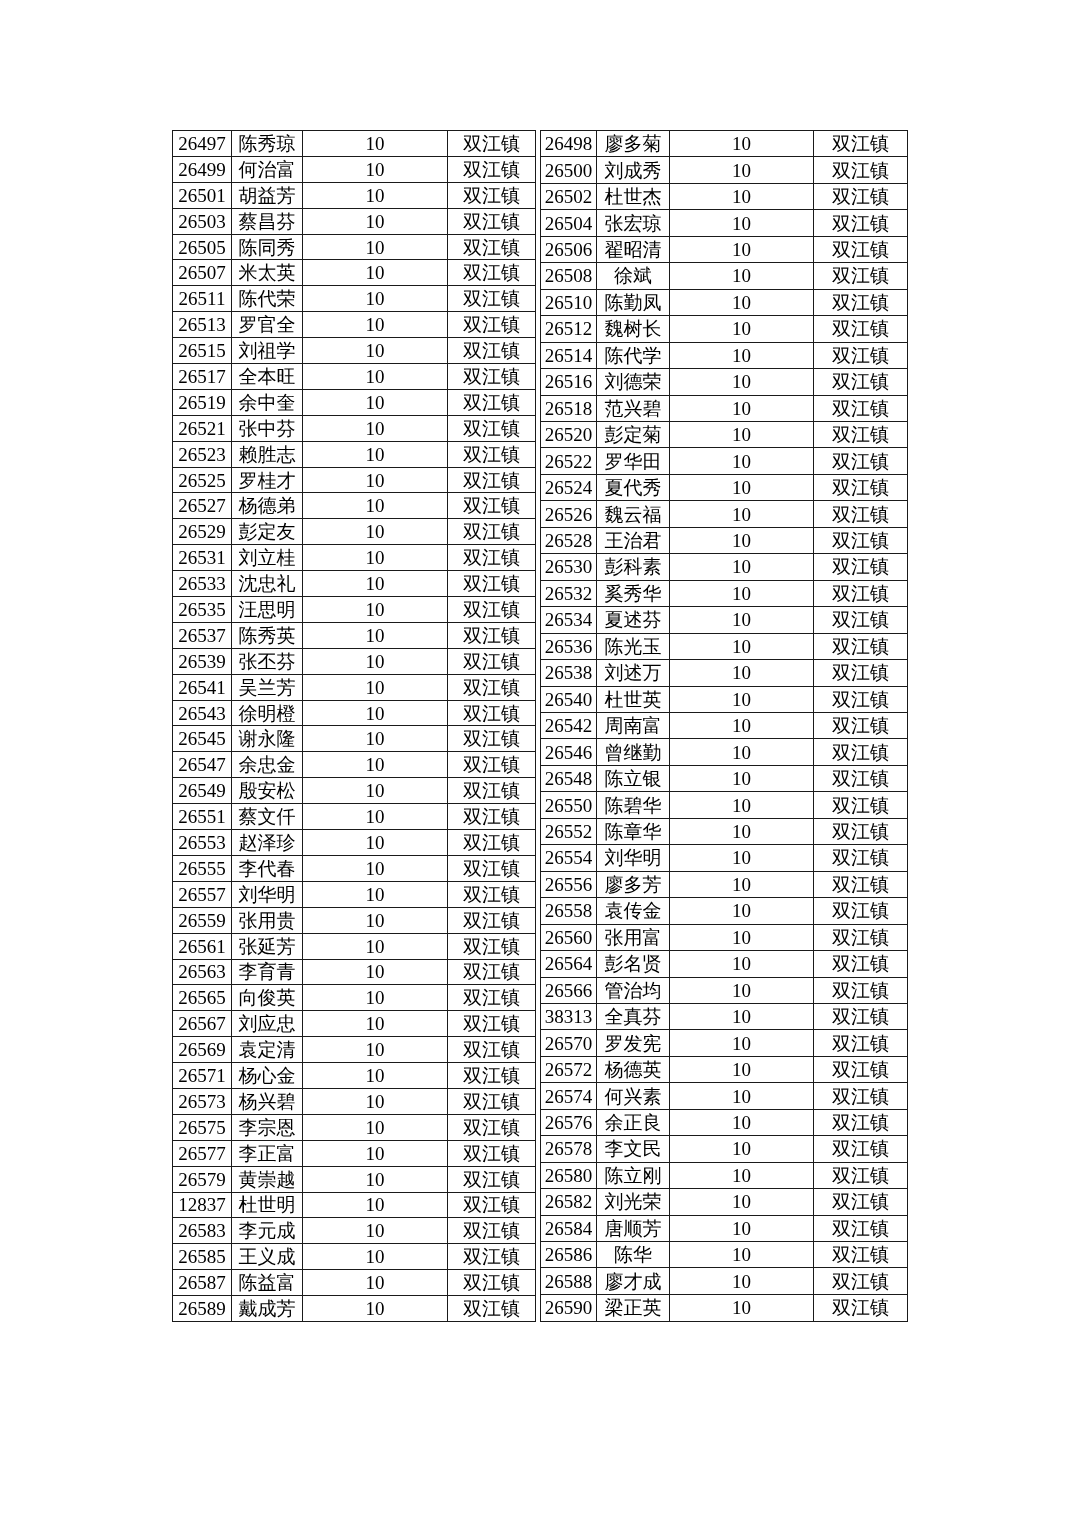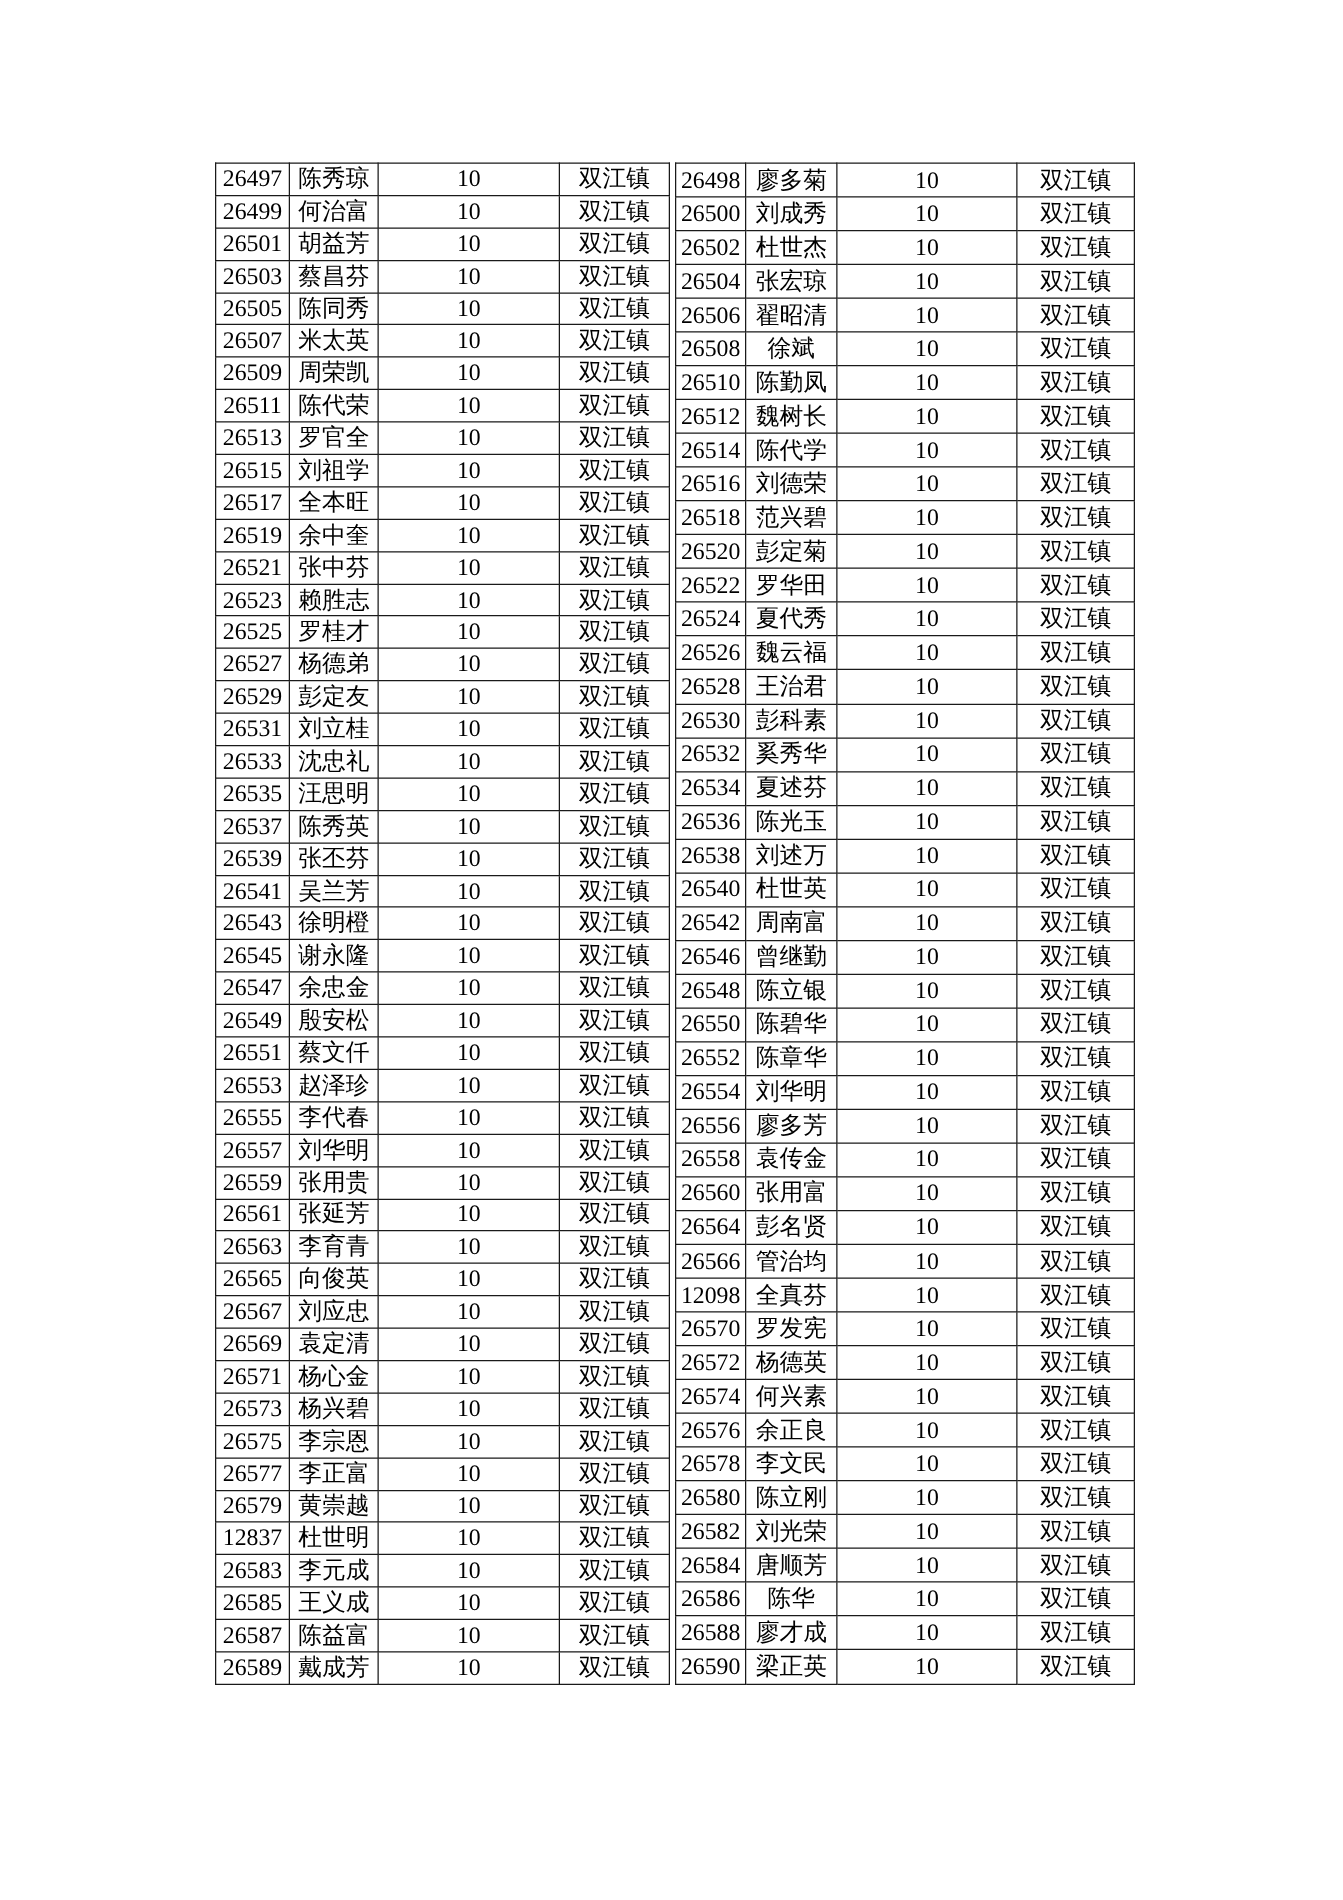--- a/index.html
+++ b/index.html
@@ -95,26 +95,20 @@
             <td>10</td>
             <td>双江镇</td>
           </tr>
           <tr>
             <td>26507</td>
             <td>米太英</td>
             <td>10</td>
             <td>双江镇</td>
           </tr>
           <tr>
-            <td>26509</td>
-            <td>周荣凯</td>
-            <td>10</td>
-            <td>双江镇</td>
-          </tr>
-          <tr>
             <td>26511</td>
             <td>陈代荣</td>
             <td>10</td>
             <td>双江镇</td>
           </tr>
           <tr>
             <td>26513</td>
             <td>罗官全</td>
             <td>10</td>
             <td>双江镇</td>
@@ -550,21 +544,21 @@
             <td>10</td>
             <td>双江镇</td>
           </tr>
           <tr>
             <td>26566</td>
             <td>管治均</td>
             <td>10</td>
             <td>双江镇</td>
           </tr>
           <tr>
-            <td>12098</td>
+            <td>38313</td>
             <td>全真芬</td>
             <td>10</td>
             <td>双江镇</td>
           </tr>
           <tr>
             <td>26570</td>
             <td>罗发宪</td>
             <td>10</td>
             <td>双江镇</td>
           </tr>

